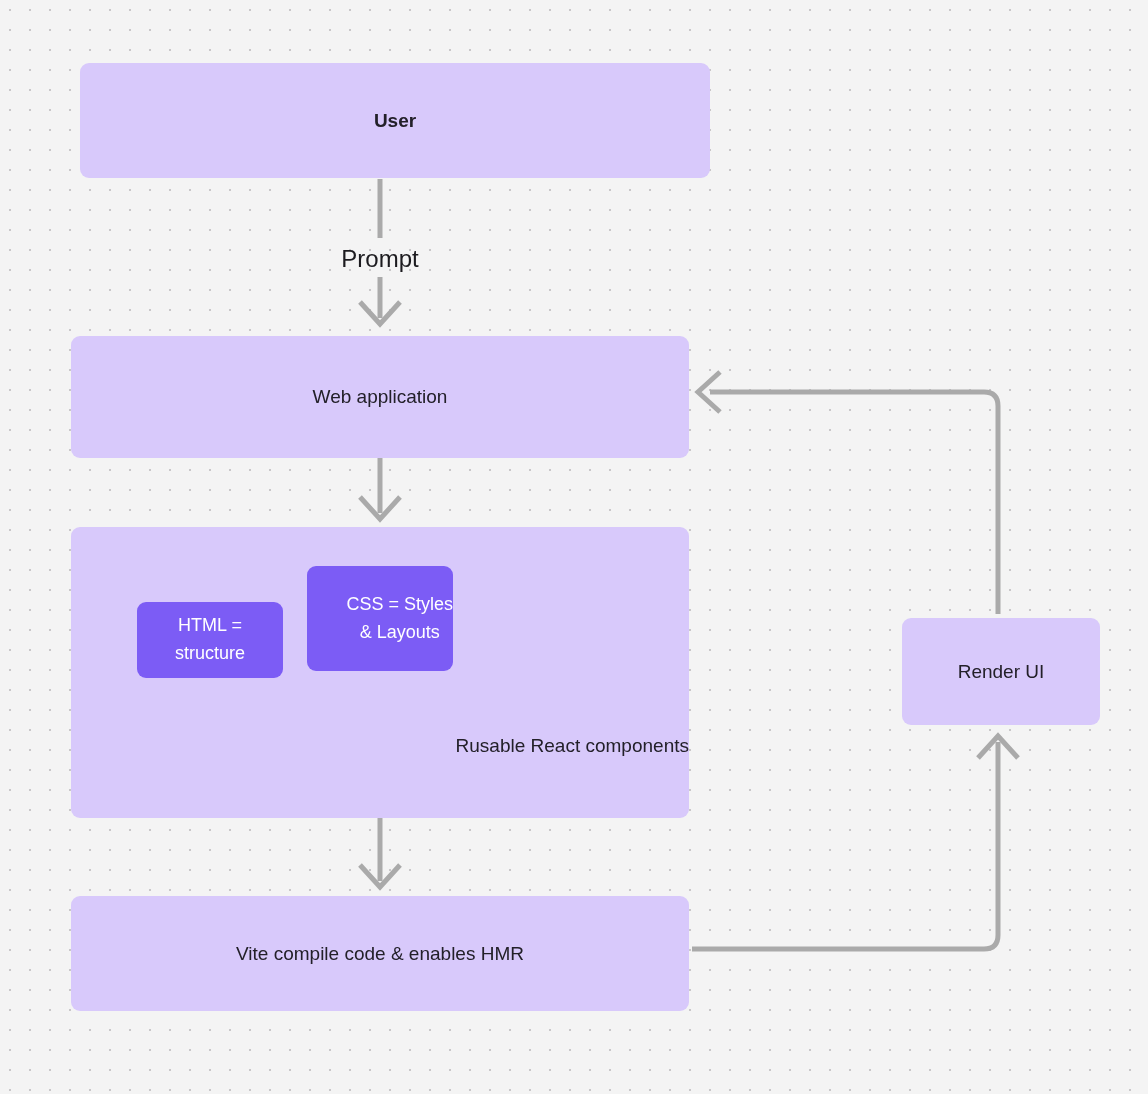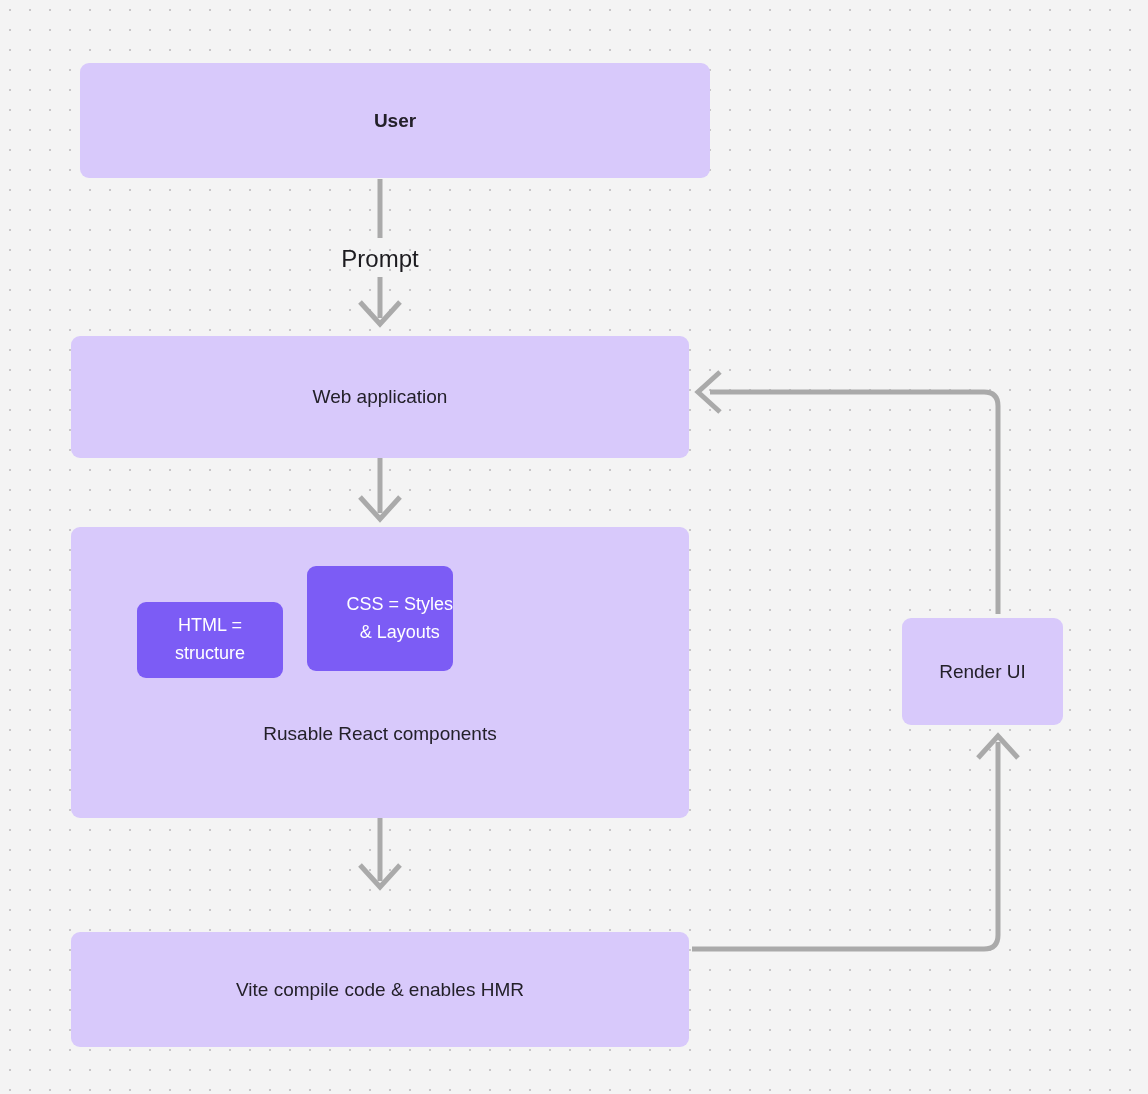--- a/index.html
+++ b/index.html
@@ -138,24 +138,24 @@
 
     <div class="node node-inner" style="left:66px; top:39px; width:146px; height:76px;margin-top:36px;">
       <span class="node-label"><span>HTML =</span><br><span>structure</span></span>
     </div>
 
     <div class="node node-inner" style="left:236px; top:39px; width:146px; height:105px;justify-content:flex-end;">
       <span class="node-label"><span>CSS = Styles</span><br><span>&amp; Layouts</span></span>
     </div>
 
 
-    <div class="group-caption" style="top:196px;">Rusable React components</div>
+    <div class="group-caption" style="top:208px;text-align:right;">Rusable React components</div>
   </div>
 
-  <div class="node node-outer" style="left:71px; top:932px; width:618px; height:115px;">
+  <div class="node node-outer" style="left:71px; top:896px; width:618px; height:115px;">
     <span class="node-label">Vite compile code &amp; enables HMR</span>
   </div>
 
-  <div class="node node-outer" style="left:902px; top:618px; width:161px; height:107px;">
+  <div class="node node-outer" style="left:902px; top:618px; width:198px; height:107px;">
     <span class="node-label">Render UI</span>
   </div>
 
 </div>
 
 </body></html>

